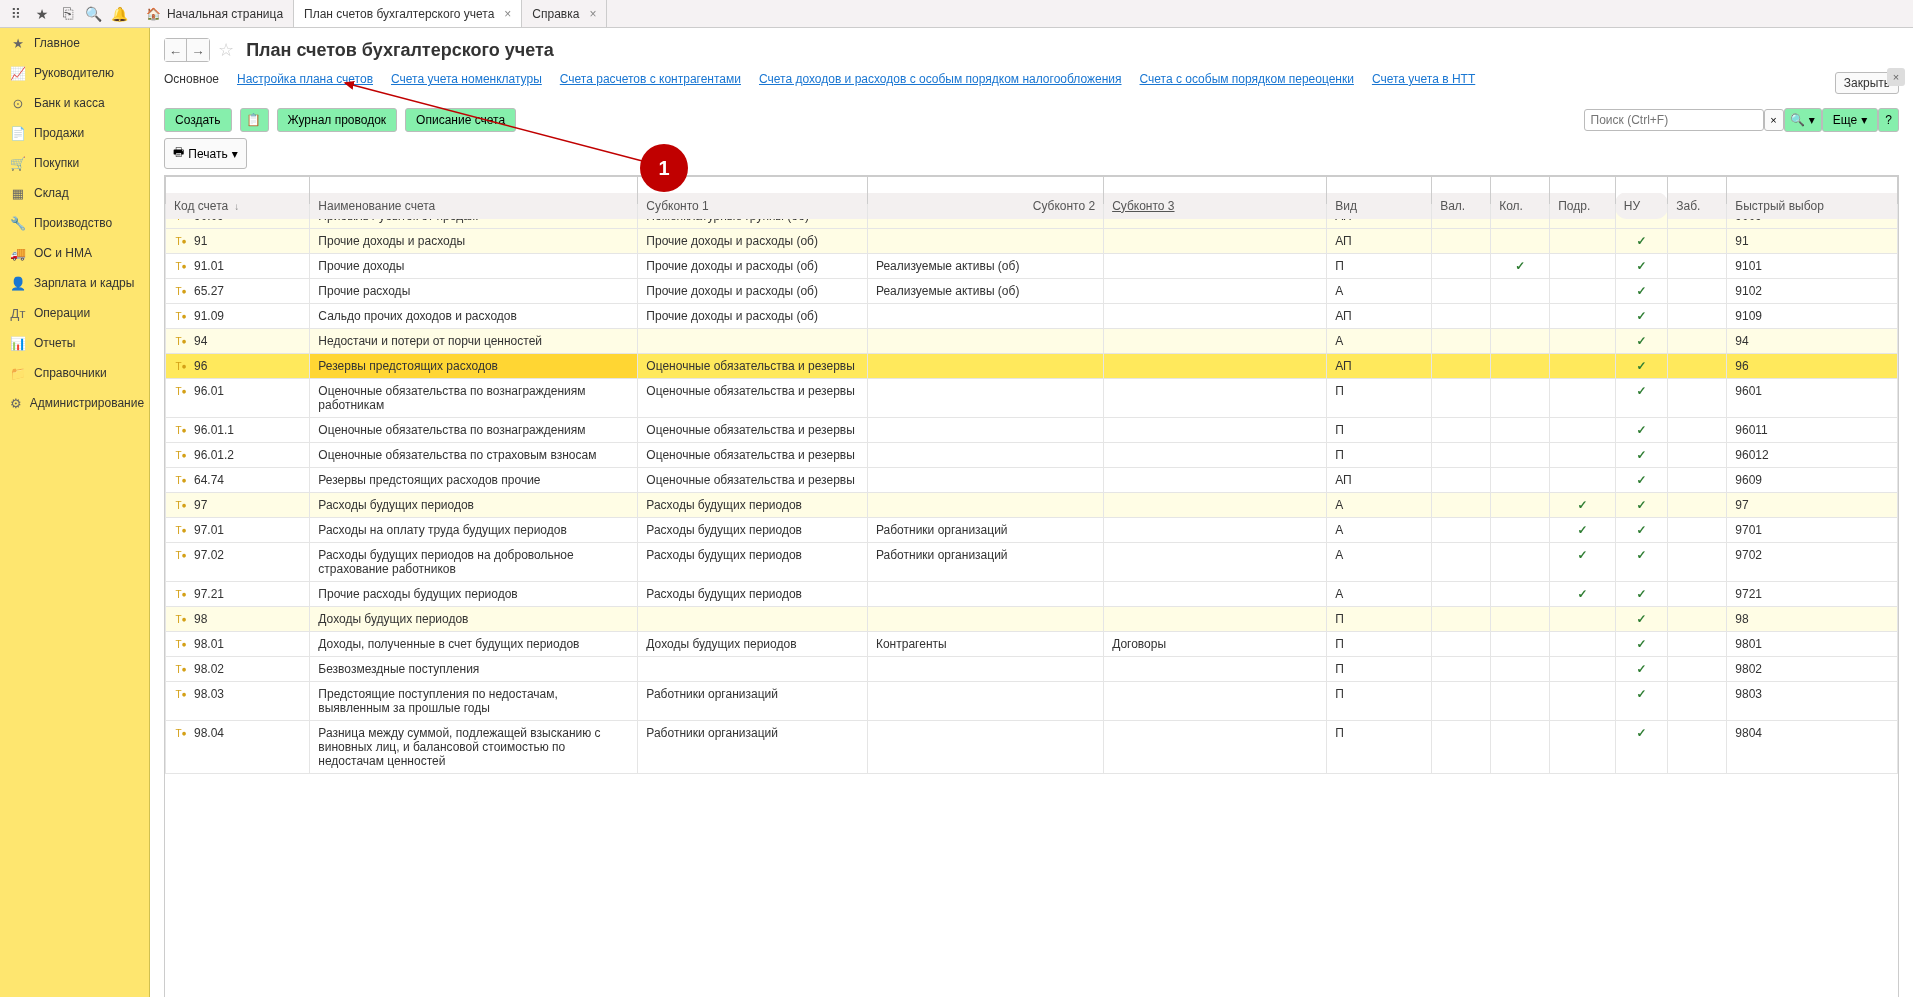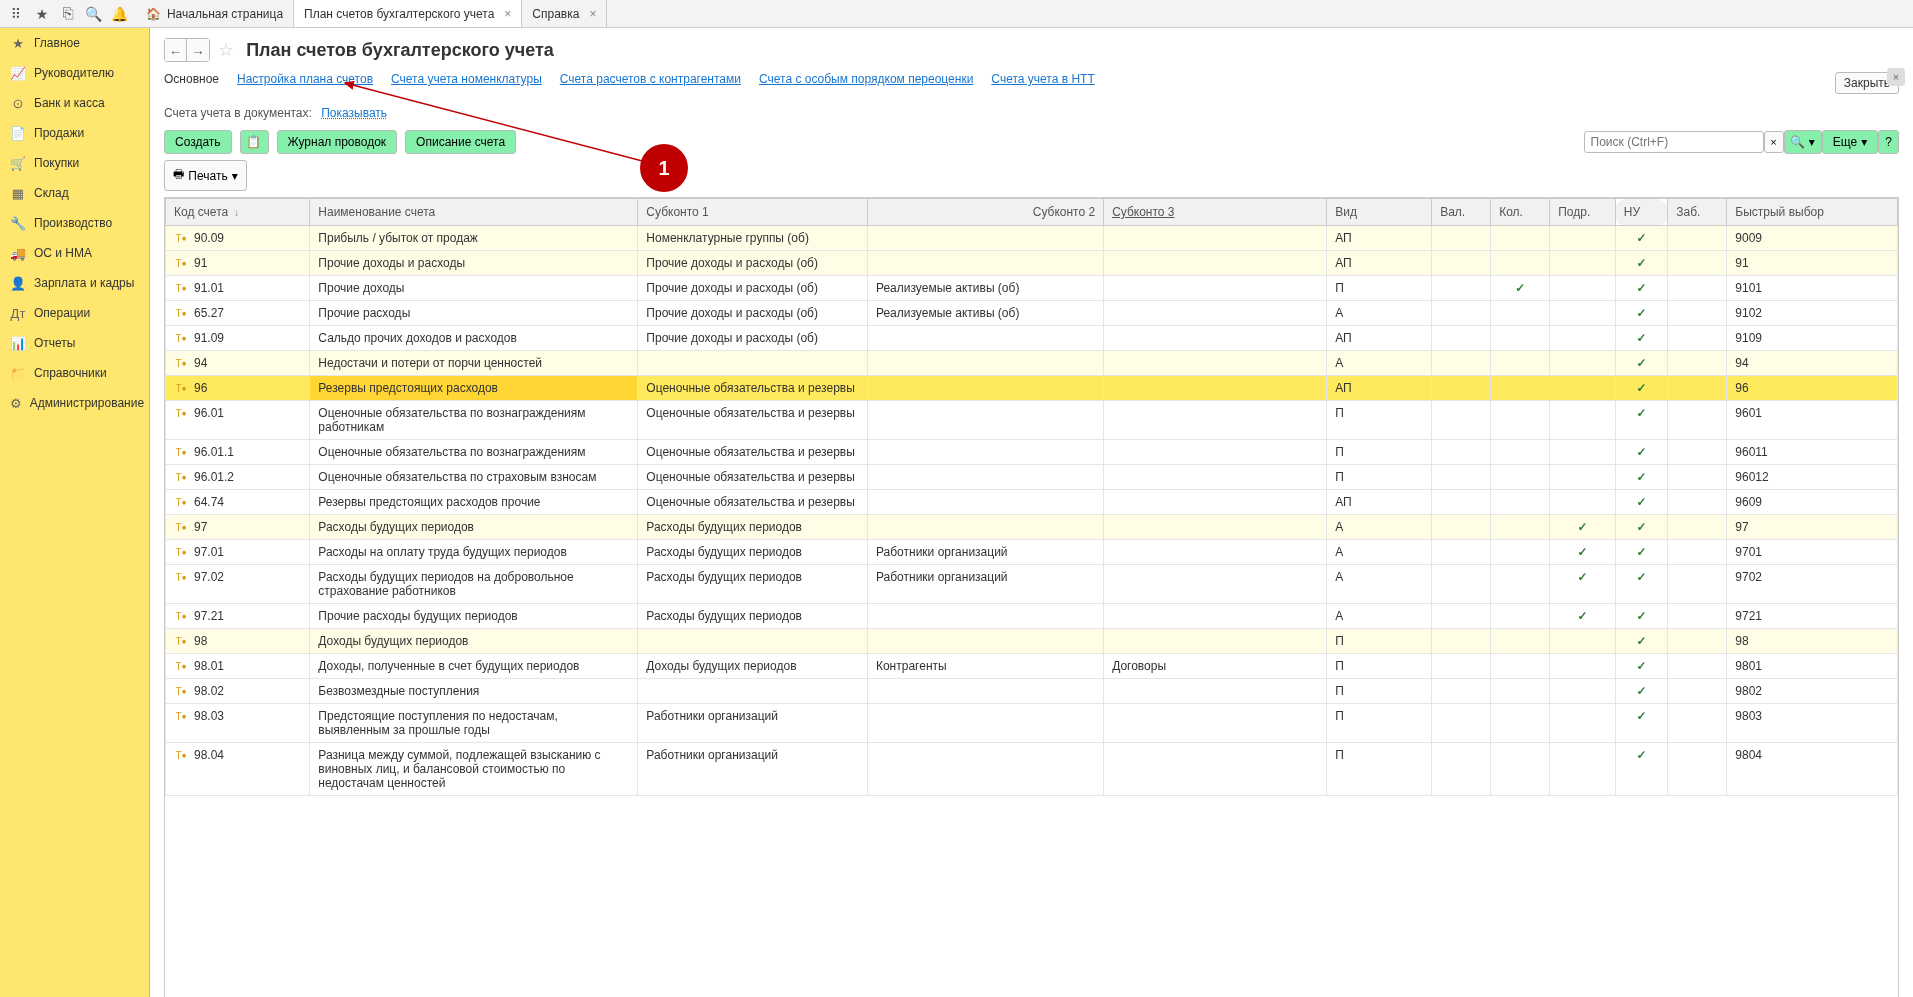--- a/index.html
+++ b/index.html
@@ -49,21 +49,21 @@
 .search-box { margin-left: auto; display: flex; align-items: center; }
 .search-input { border: 1px solid #bbb; padding: 3px 6px; width: 180px; font-size: 12px; border-radius: 3px; color: #aaa; }
 .search-clear { border: 1px solid #bbb; background: #fafafa; width: 20px; height: 22px; border-radius: 3px; cursor: pointer; display: flex; align-items: center; justify-content: center; font-size: 11px; }
 
 .print-row { padding: 0 14px 6px; }
 .print-btn { border: 1px solid #bbb; background: #fafafa; padding: 4px 8px; border-radius: 3px; cursor: pointer; font-size: 12px; display: inline-flex; align-items: center; gap: 4px; }
 
 
 .table-wrap { flex: 1; overflow: auto; border-top: 1px solid #ccc; margin: 0 14px; border-left: 1px solid #ccc; border-right: 1px solid #ccc; position: relative; }
 table { border-collapse: collapse; width: 100%; font-size: 12px; }
-th { background: #f3f0f0; border: 1px solid #ccc; padding: 6px 8px; text-align: left; font-weight: normal; color: #555; position: sticky; top: 0; }
+th { background: #f3f0f0; border: 1px solid #ccc; padding: 6px 8px; text-align: left; font-weight: normal; color: #555; position: sticky; top: 16px; }
 td { border: 1px solid #e5e5e5; padding: 5px 8px; vertical-align: top; }
 tr.yellow-row td { background: #fffde5; }
 tr.selected td { background: #ffe95c; }
 tr.selected td.name-cell { background: #ffd633; }
 .code-cell { display: flex; align-items: center; gap: 6px; }
 .row-icon { width: 14px; height: 14px; display: inline-flex; align-items: center; justify-content: center; font-size: 10px; }
 .t-yellow { color: #d4a017; }
 .check { color: #2e7d32; font-weight: bold; text-align: center; }
 .center { text-align: center; }
 .sort-arrow { color: #888; margin-left: 6px; font-size: 10px; }
@@ -182,29 +182,26 @@
         </div>
         <span class="star-icon">☆</span>
         <span class="page-title">План счетов бухгалтерского учета</span>
       </div>
 
       <div class="sub-nav">
         <span class="sub-nav-item active">Основное</span>
         <span class="sub-nav-item">Настройка плана счетов</span>
         <span class="sub-nav-item">Счета учета номенклатуры</span>
         <span class="sub-nav-item">Счета расчетов с контрагентами</span>
+        <span class="sub-nav-item">Счета доходов и расходов с особым порядком налогообложения</span>
         <span class="sub-nav-item">Счета с особым порядком переоценки</span>
         <span class="sub-nav-item">Счета учета в НТТ</span>
         <span class="close-link">Закрыть</span>
       </div>
 
-      <div class="filter-line">
-        <span>Счета учета в документах:</span>
-        <a>Показывать</a>
-      </div>
 
       <div class="toolbar">
         <button class="btn">Создать</button>
         <button class="btn btn-icon-only">
             <span style="color:#2e7d32">📋</span>
           </button>
         <button class="btn">Журнал проводок</button>
         <button class="btn">Описание счета</button>
         <div class="search-box">
           <input class="search-input" placeholder="Поиск (Ctrl+F)" style="">

